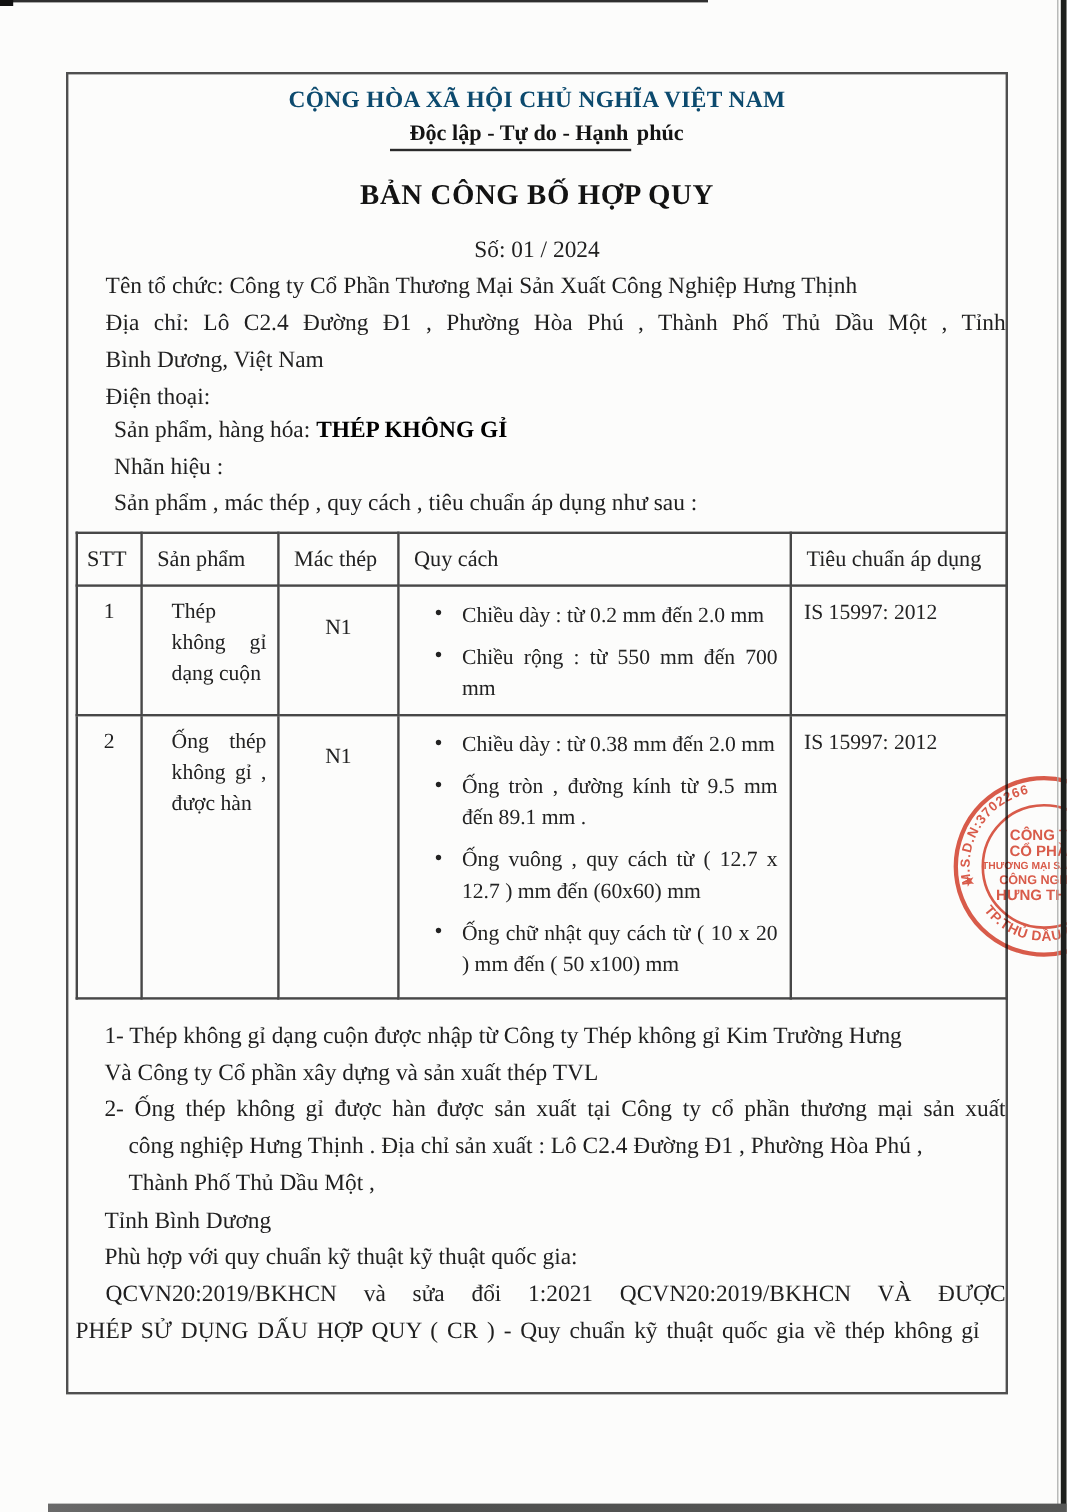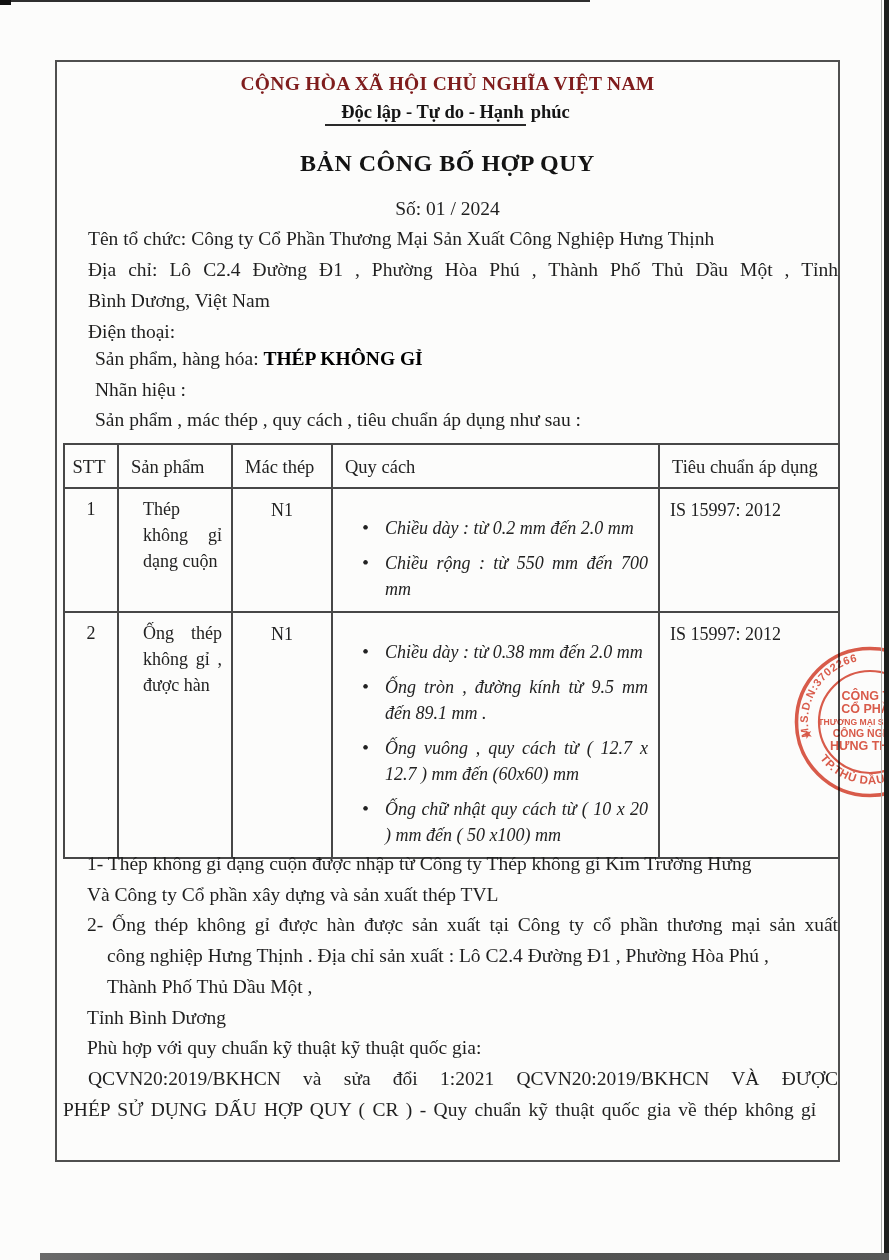--- a/index.html
+++ b/index.html
@@ -17,21 +17,21 @@
   .scan-rightbar{position:absolute;right:0;top:0;width:5px;height:100%;background:#1d1f1d;}
   .scan-rightline{position:absolute;right:7px;top:0;width:1px;height:100%;background:#a8aaa8;}
   .scan-bottombar{position:absolute;left:40px;right:0;bottom:0;height:7px;background:linear-gradient(to right,#6a6a6a,#4e4f4e 30%,#565756);}
   
   .frame{
     position:absolute;left:55px;top:60px;width:785px;height:1102px;
     box-sizing:border-box;border:2px solid #4f4f4f;
   }
   
   .head-center{position:absolute;left:55px;top:71px;width:785px;text-align:center;}
-  .national-title{font-weight:bold;font-size:19.5px;line-height:26px;letter-spacing:.3px;color:#7f1d1d;}
+  .national-title{font-weight:bold;font-size:19.5px;line-height:26px;letter-spacing:.3px;color:#0c4a6e;}
   .motto{font-weight:bold;font-size:18.5px;line-height:30px;color:#141414;}
   .motto-underlined{border-bottom:2.5px solid #2a2a2a;padding:0 2px 2px 16px;}
   .motto-tail{margin-left:5px;}
   .title-block{position:absolute;left:55px;top:147px;width:785px;text-align:center;}
   .doc-title{font-weight:bold;font-size:24px;line-height:32px;letter-spacing:.5px;color:#131313;}
   .doc-number{font-size:19.5px;line-height:28px;margin-top:16px;}
   
   .info-block{position:absolute;left:63px;top:223px;width:775px;font-size:19.5px;line-height:31px;}
   .prod-block{position:absolute;left:63px;top:344px;width:775px;font-size:19.5px;line-height:30.5px;}
   .ml24{margin-left:24px;}
@@ -44,23 +44,23 @@
   .spec-table{
     position:absolute;left:63px;top:443px;
     border-collapse:collapse;table-layout:fixed;width:775px;
     font-size:18px;line-height:26px;color:#222;
   }
   .spec-table td,.spec-table th{border:2px solid #474747;vertical-align:top;font-weight:normal;padding:0;}
   .spec-table thead th{height:44px;box-sizing:border-box;padding:9px 4px 0 12px;text-align:left;font-size:18.5px;}
   .spec-table thead th.c{text-align:center;padding-left:0;}
   td.stt{text-align:center;padding-top:7px;}
   td.prod{padding:7px 9px 0 24px;text-align:justify;}
-  td.grade{text-align:center;padding-top:8px;}
+  td.grade{text-align:center;padding-top:20px;}
   td.std{padding:8px 4px 13px 10px;}
-  td.specs{padding:18px 0 0 0;font-style:italic;}
+  td.specs{padding:2px 0 0 0;}
   .spec{position:relative;margin:8px 10px 9px 0;padding-left:52px;text-align:justify;}
   .spec::before{content:"•";position:absolute;left:29px;top:0;font-size:19px;}
   tr.r1{height:93px;}
   tr.r2{height:236px;}
   
   .notes{position:absolute;left:63px;top:849px;width:775px;font-size:19.5px;line-height:30.7px;}
   .wsp{word-spacing:2.5px;}
   
   .stamp{
     position:absolute;left:790px;top:642px;width:160px;height:160px;

